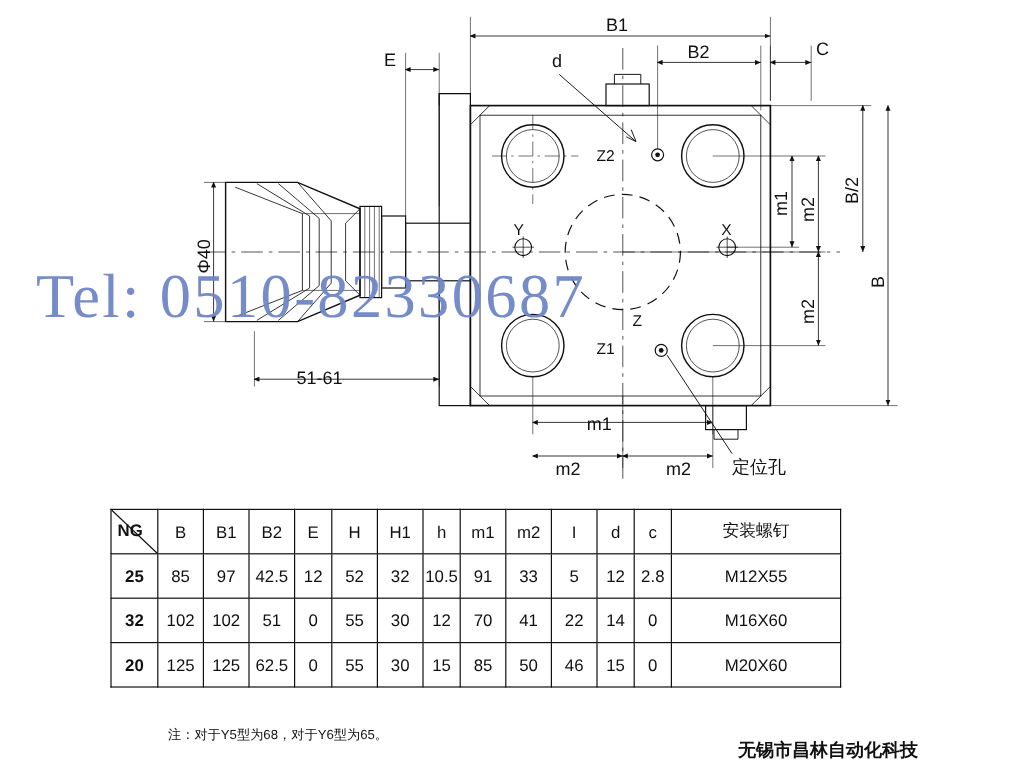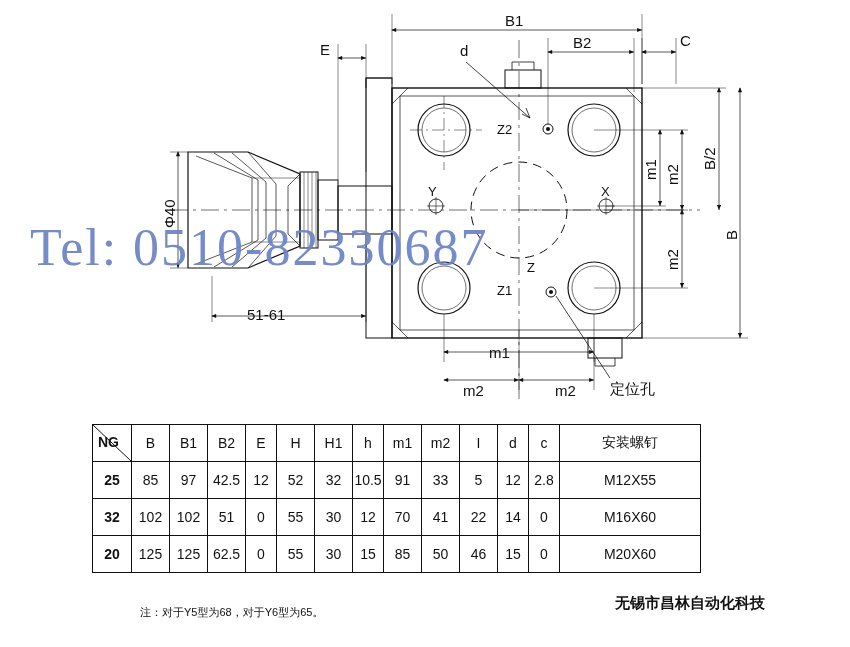--- a/index.html
+++ b/index.html
@@ -75,21 +75,21 @@
     position: absolute;
     left: 140px;
     top: 605px;
     font-size: 11px;
     color: #111;
     white-space: nowrap;
   }
   #company {
     position: absolute;
     right: 14px;
-    top: 594px;
+    top: 616px;
     font-size: 15px;
     font-weight: bold;
     color: #111;
     white-space: nowrap;
   }
 </style>
 </head>
 <body>
 
 <div id="page">

